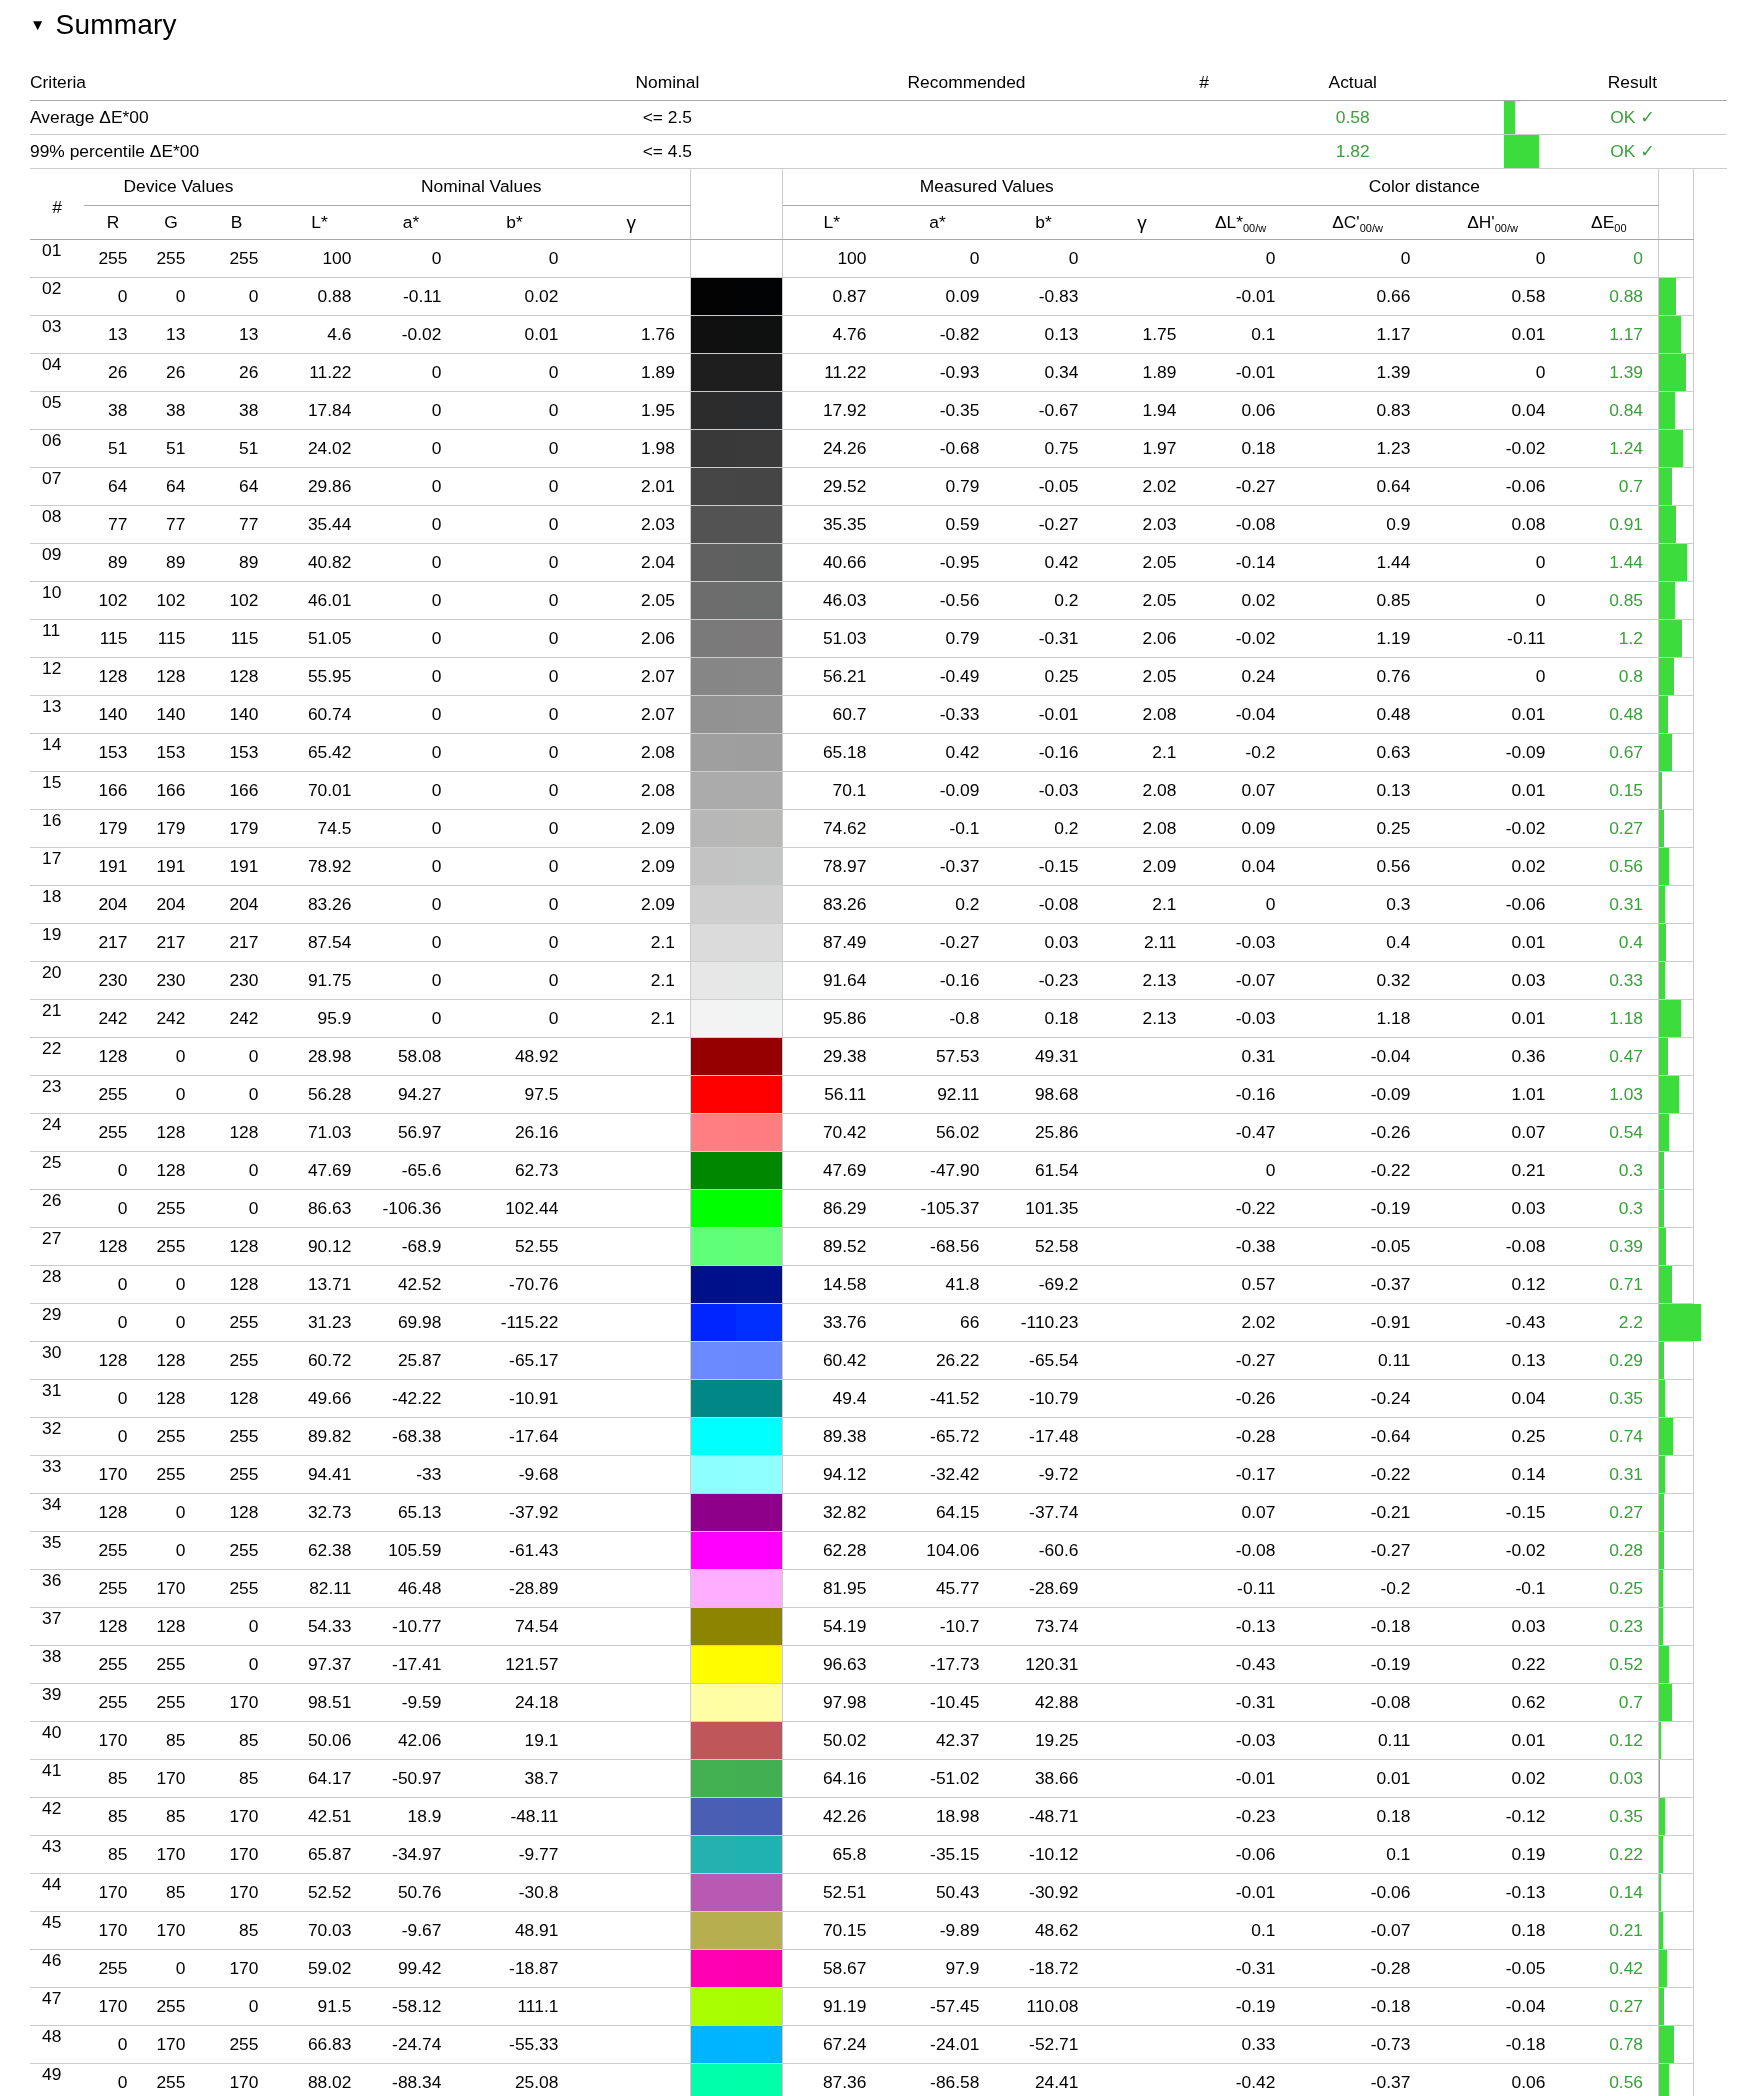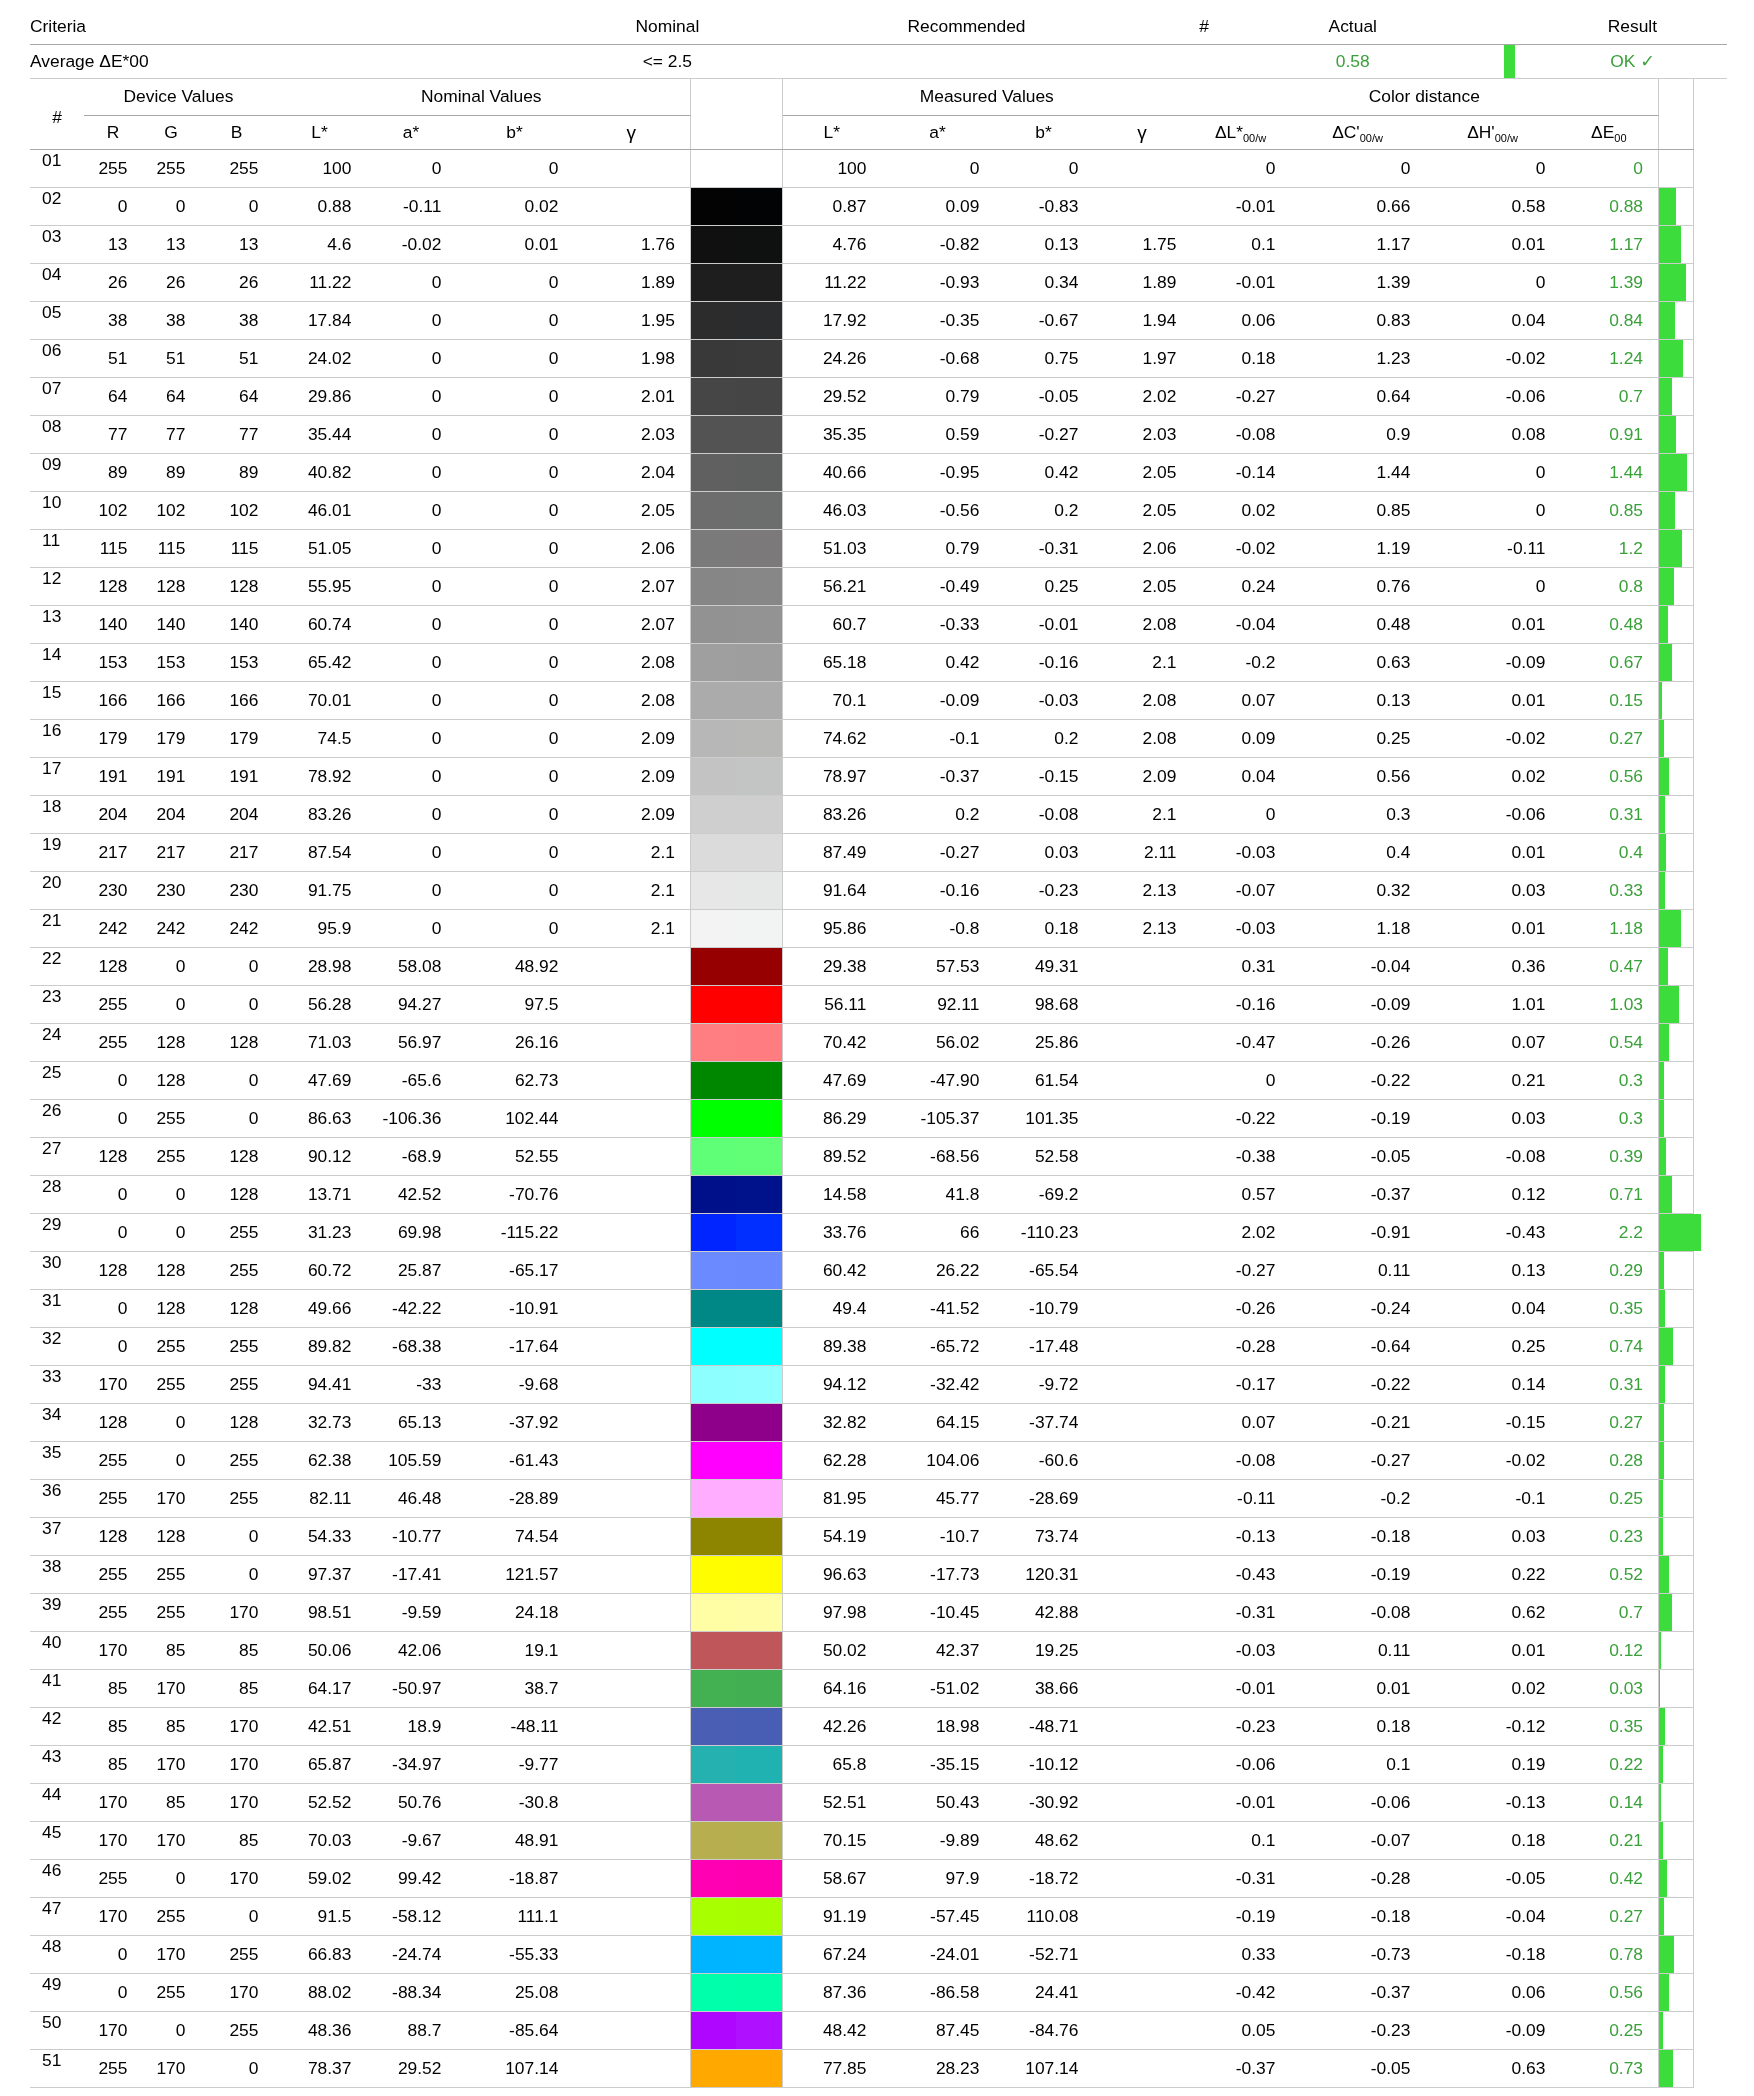--- a/index.html
+++ b/index.html
@@ -56,20 +56,21 @@
   td.swatch .sw-r{position:absolute;top:0;bottom:0;right:0;width:50%;}
   td.bar-cell{position:relative;padding:0 !important;}
   .bar{position:absolute;left:0;top:0;bottom:0;background:var(--bar-green);}
   table.summary td.bar-cell .bar{left:39px;}
 </style>
 </head>
 <body>
 
 <div>
 
+  <h2 class="section-title"><span class="tri">▼</span><span>Summary</span></h2>
 
   <table class="summary">
     <colgroup>
       <col style="width:539px">
         <col style="width:196px">
         <col style="width:402px">
       <col style="width:73px">
         <col style="width:224px">
         <col style="width:73px">
         <col style="width:189px">
@@ -87,20 +88,31 @@
     </thead>
     <tbody>
       <tr>
         <td class="left">Average ΔE*00</td>
         <td>&lt;= 2.5</td>
         <td></td>
         <td></td>
         <td class="green">0.58</td>
         <td class="bar-cell">
             <div class="bar" style="width: 11px;"></div>
+          </td>
+        <td class="green"><span>OK</span> <span>✓</span></td>
+      </tr>
+      <tr>
+        <td class="left">99% percentile ΔE*00</td>
+        <td>&lt;= 4.5</td>
+        <td></td>
+        <td></td>
+        <td class="green">1.82</td>
+        <td class="bar-cell">
+            <div class="bar" style="width: 35px;"></div>
           </td>
         <td class="green"><span>OK</span> <span>✓</span></td>
       </tr>
     </tbody>
   </table>
 
 
 
   <table class="overview">
     <colgroup>

